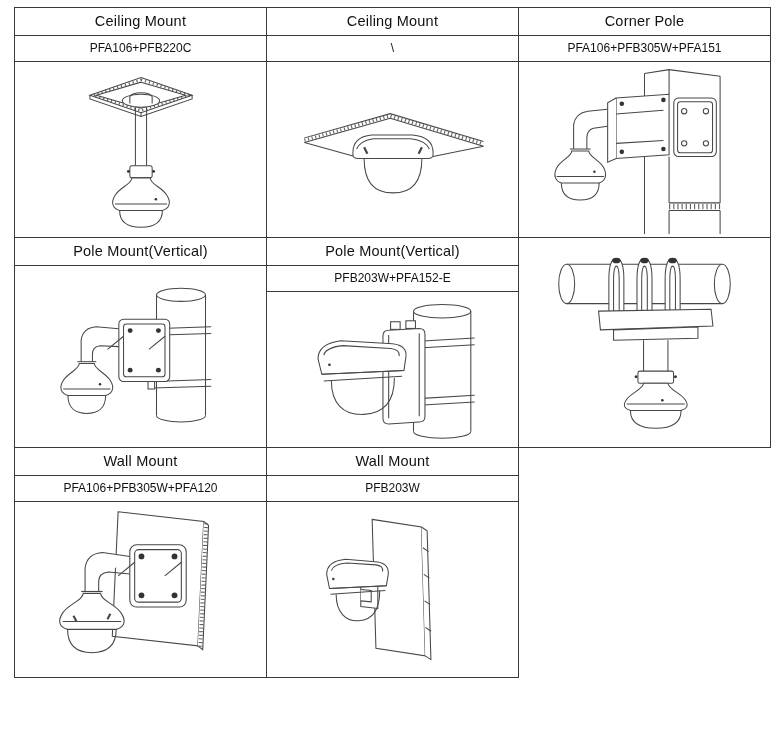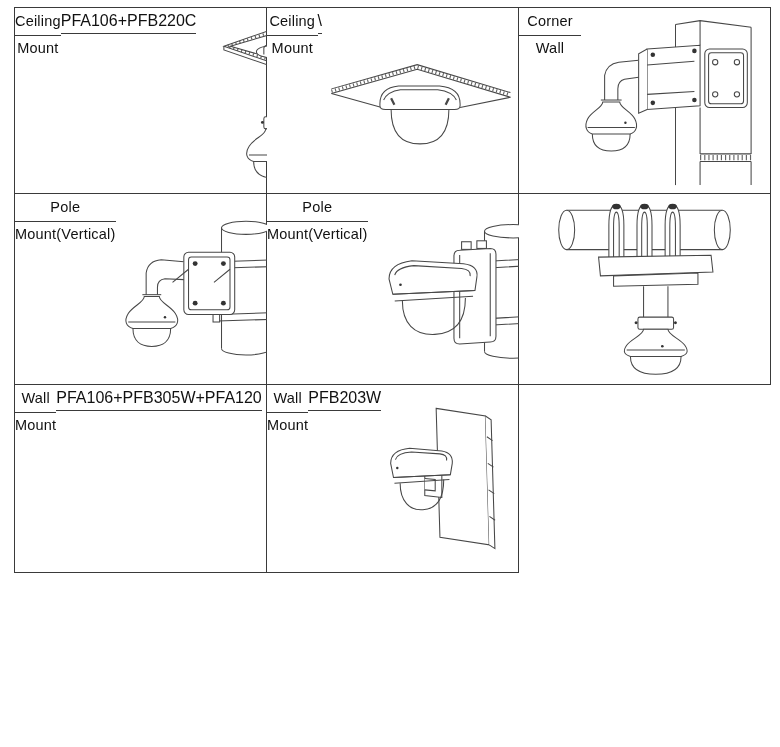--- a/index.html
+++ b/index.html
@@ -9,30 +9,30 @@
     position:relative;overflow:hidden;
   }
   .tbl{
     position:absolute;left:14px;top:7px;width:756px;
     border-top:1.5px solid #3a3a3a;border-left:1.5px solid #3a3a3a;
   }
   .row{display:flex;}
   .cell{
     width:252px;box-sizing:border-box;background:#fff;
     border-right:1.5px solid #3a3a3a;border-bottom:1.5px solid #3a3a3a;
-    display:flex;flex-direction:row;
+    display:flex;flex-direction:column;
   }
   .cell-title{
     height:27px;line-height:27px;text-align:center;
     font-size:14.5px;letter-spacing:.2px;
     border-bottom:1.4px solid #3a3a3a;
   }
   .cell-model{
     height:25px;line-height:25px;text-align:center;
-    font-size:16px;
+    font-size:12px;
     border-bottom:1.4px solid #3a3a3a;
   }
   .cell-figure{
     flex:1;display:flex;align-items:center;justify-content:center;
   }
   .r1 .cell-figure{height:185px;}
   .r2 .cell-figure{height:190px;}
   .r3 .cell-figure{height:187px;}
   .cell-figure svg{display:block;}
   .ghost{width:252px;} 
@@ -85,21 +85,22 @@
             <path d="M74 56 l3.5 7" stroke-width="2.4"></path>
             <path d="M136 56 l-3.5 7" stroke-width="2.4"></path>
             <path d="M70 68 L140 68"></path>
             <path d="M74 68 C74 92 84 105 105 105 C126 105 136 92 136 68"></path>
           </g>
         </svg>
       </div>
     </div>
 
     <div class="cell">
-      <div class="cell-title">Corner Wall</div>
+      <div class="cell-title">Corner Pole</div>
+      <div class="cell-model">PFA106+PFB305W+PFA151</div>
       <div class="cell-figure">
         <svg viewBox="0 0 200 185" width="189" height="175">
           <g stroke="#474747" fill="none" stroke-width="1.1">
             <path d="M100 12 L126 8 L180 15"></path>
             <path d="M100 12 L100 182"></path>
             <path d="M126 8 L126 34 M126 100 L126 149"></path>
             <path d="M180 15 L180 149"></path>
             <path d="M126 149 L180 149 M126 157 L180 157"></path>
             <path d="M126 153 L180 153" stroke-width="5.5" stroke-dasharray="1.2 3.2" opacity=".85"></path>
             <path d="M126 157 L126 182 M180 157 L180 182"></path>
@@ -157,20 +158,21 @@
             <path d="M13 122 L63 122"></path>
             <circle cx="52" cy="117" r="1.3" fill="#333" stroke="none"></circle>
             <path d="M18 129 C18 142 26 148 38 148 C50 148 58 142 58 129"></path>
           </g>
         </svg>
       </div>
     </div>
 
     <div class="cell">
       <div class="cell-title">Pole Mount(Vertical)</div>
+      <div class="cell-model">PFB203W+PFA152-E</div>
       <div class="cell-figure">
         <svg viewBox="0 0 200 162" width="191" height="155">
           <g stroke="#474747" fill="none" stroke-width="1.1">
             <ellipse cx="152" cy="20" rx="30" ry="7" fill="#fff"></ellipse>
             <path d="M122 20 L122 146 M182 20 L182 146"></path>
             <path d="M122 146 A30 7 0 0 0 182 146"></path>
             <path d="M118 52 L186 48 M118 59 L186 55"></path>
             <path d="M118 112 L186 108 M118 119 L186 115"></path>
             <rect x="112" y="50" width="8" height="11" fill="#fff"></rect>
             <rect x="112" y="110" width="8" height="11" fill="#fff"></rect>

